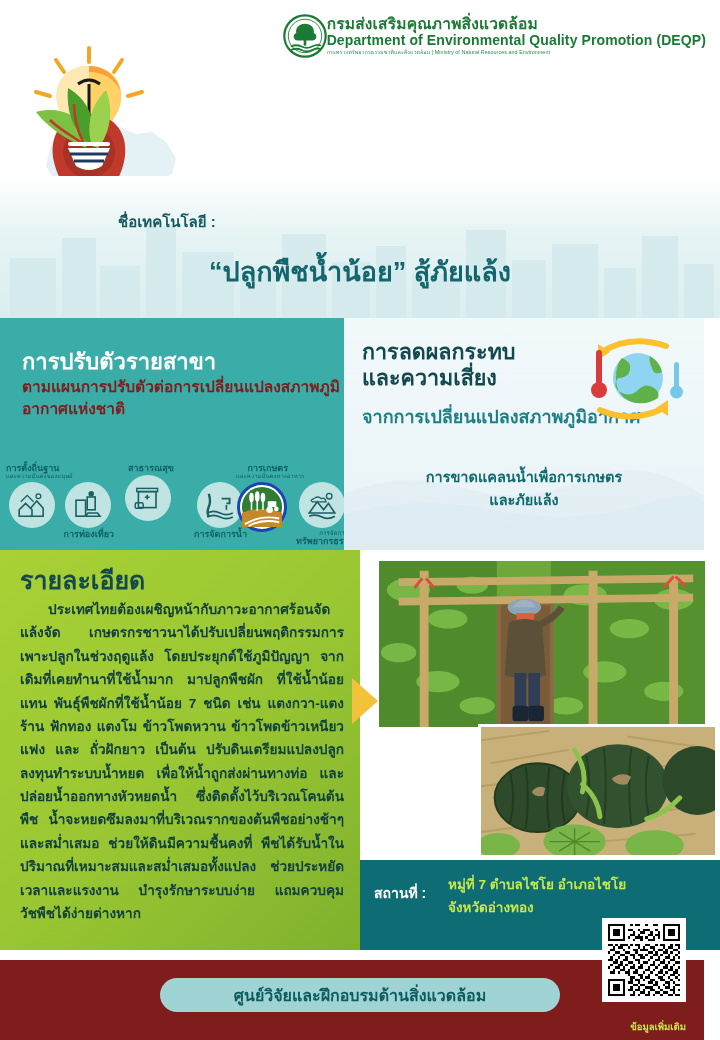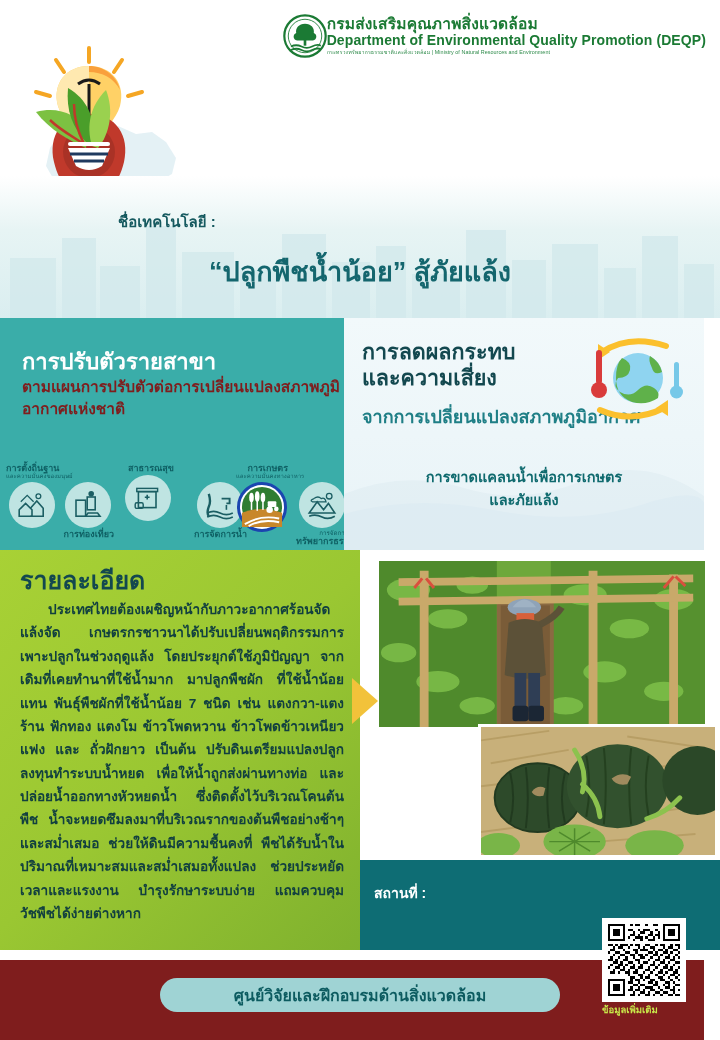--- a/index.html
+++ b/index.html
@@ -198,21 +198,21 @@
   .footer-pill span {
     font-size: 16px; font-weight: bold; color: #0c5b60;
   }
   .qr-wrap {
     position: absolute; right: 18px; top: -42px; width: 84px;
   }
   .qr-box {
     width: 84px; height: 84px; background: #ffffff; padding: 6px;
   }
   .qr-caption {
-    margin-top: 0; text-align: left;
+    margin-top: 17px; text-align: right;
     font-size: 9.5px; font-weight: bold; color: #c9e84a;
   }
 </style>
 </head>
 <body>
 
 <div class="poster">
 
   <div class="header-band">
 
@@ -536,20 +536,24 @@
           <ellipse cx="18" cy="124" rx="22" ry="13"></ellipse>
         </g>
         <g stroke="#4f8a2c" stroke-width="1.5" fill="none">
           <path d="M70 120 h52 M96 106 v28 M80 110 l32 20 M112 110 l-32 20"></path>
         </g>
       </svg>
     </div>
 
     <div class="place-bar">
       <div class="place-label">สถานที่ :</div>
+      <div class="place-value">
+        <div>หมู่ที่ 7 ตำบลไชโย อำเภอไชโย</div>
+        <div>จังหวัดอ่างทอง</div>
+      </div>
     </div>
   </div>
 
   <div class="footer">
     <div class="footer-pill">
       <span>ศูนย์วิจัยและฝึกอบรมด้านสิ่งแวดล้อม</span>
     </div>
     <div class="qr-wrap">
       <div class="qr-box">
         <svg viewBox="0 0 29 29" width="72" height="72" shape-rendering="crispEdges">

